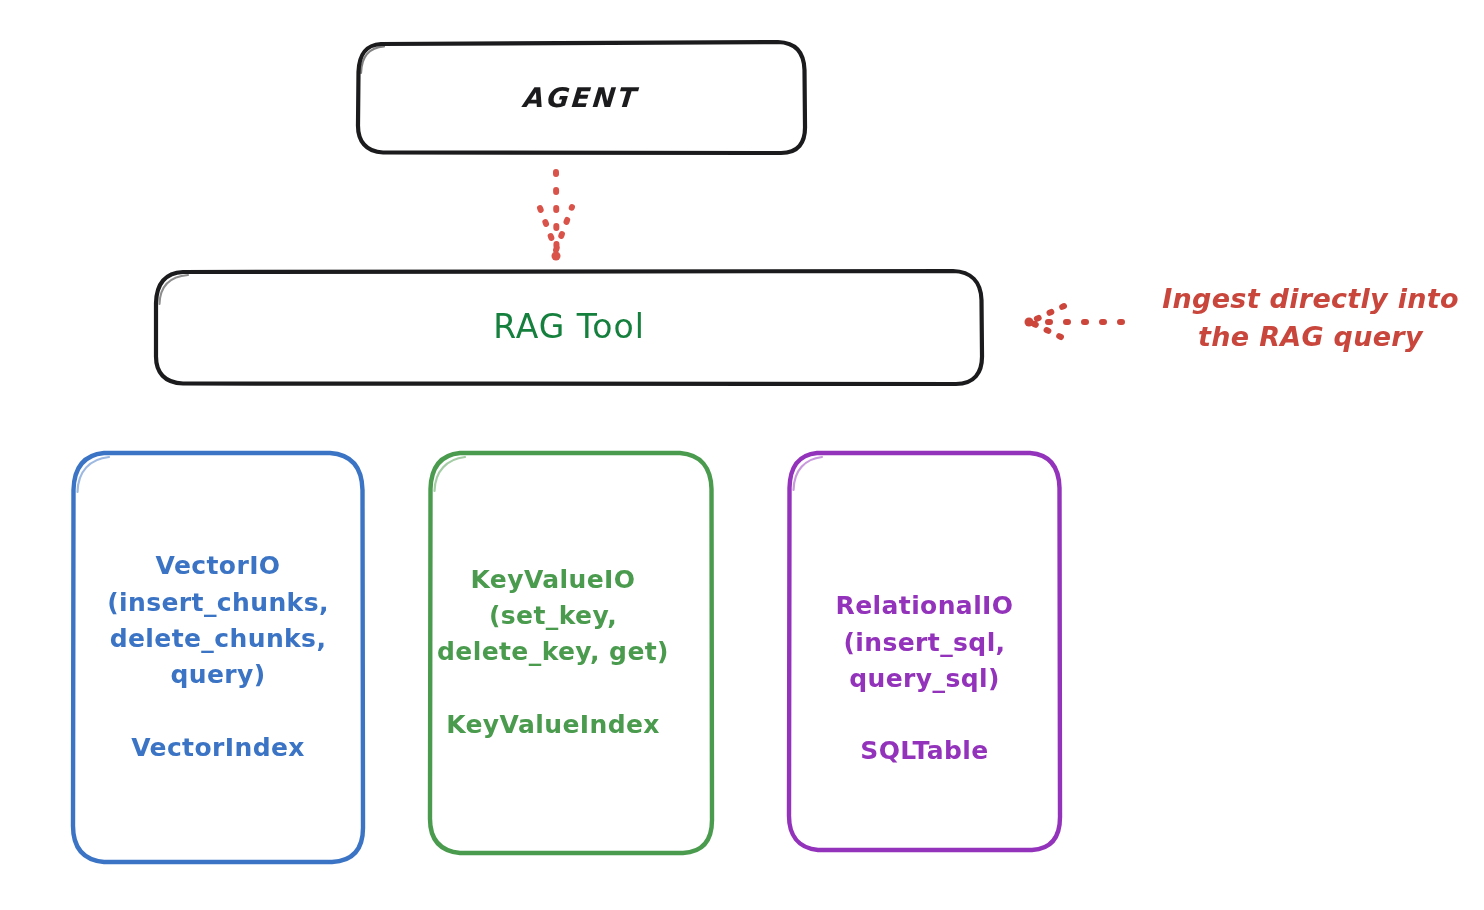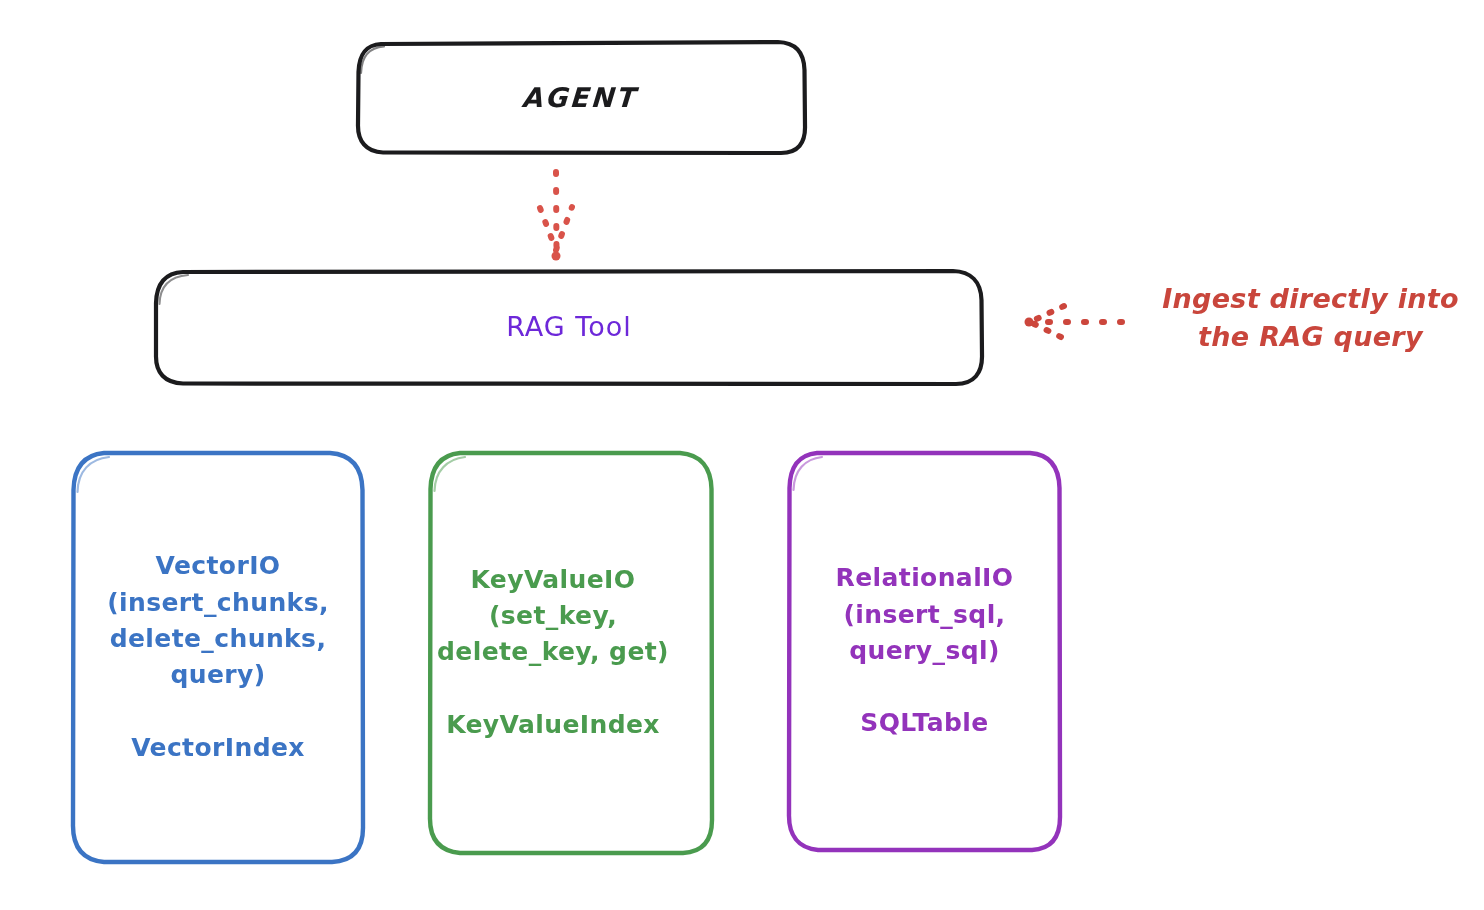--- a/index.html
+++ b/index.html
@@ -57,23 +57,23 @@
   }
 
   
   #rag-tool-node {
     left: 156px;
     top: 271px;
     width: 826px;
     height: 112px;
   }
   #rag-tool-node .node-label {
-    font-size: 27px;
+    font-size: 33px;
     font-weight: 500;
-    color: #6d28d9;
+    color: #15803d;
     letter-spacing: 1px;
     text-align: center;
   }
 
   
   #vector-io-node {
     left: 73px;
     top: 452px;
     width: 290px;
     height: 410px;
@@ -81,21 +81,21 @@
   }
   #key-value-io-node {
     left: 412px;
     top: 452px;
     width: 282px;
     height: 401px;
     padding: 0 8px;
   }
   #relational-io-node {
     left: 789px;
-    top: 452px;
+    top: 480px;
     width: 271px;
     height: 398px;
     padding: 0 10px;
   }
 
   .provider-label {
     font-size: 25px;
     font-weight: 600;
     line-height: 1.45;
     white-space: pre-line;

